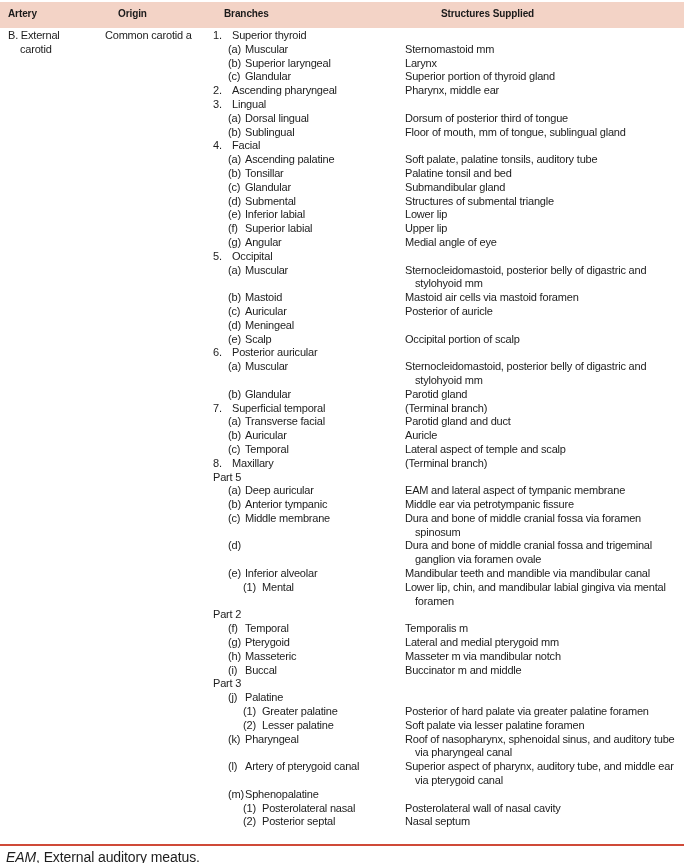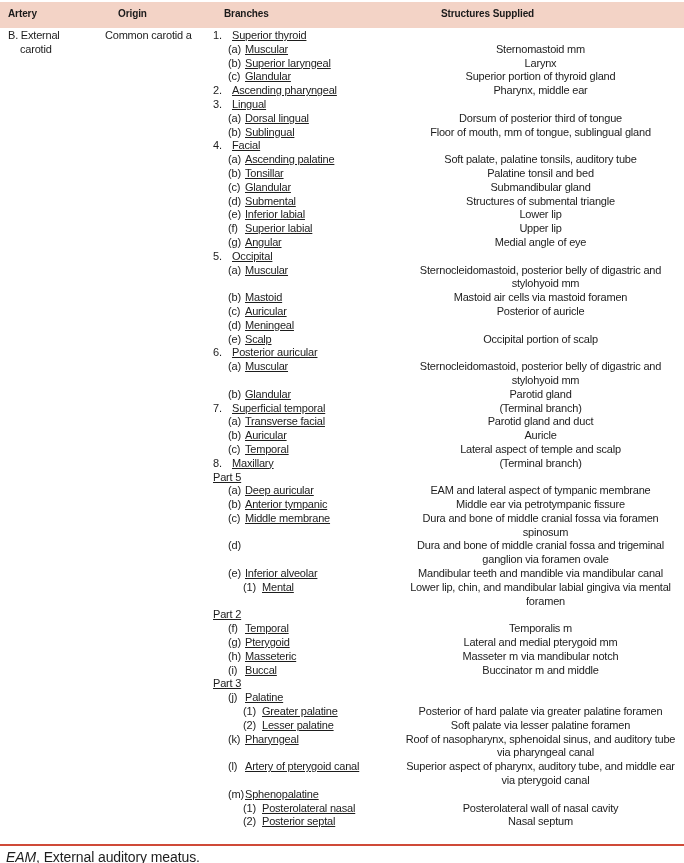--- a/index.html
+++ b/index.html
@@ -61,26 +61,25 @@
     display: flex;
     box-sizing: border-box;
   }
   .branch.l0 { padding-left: 0; }
   .branch.l1 { padding-left: 15px; }
   .branch.l2 { padding-left: 30px; }
   .prefix { flex: 0 0 auto; }
   .l0 .prefix { width: 19px; }
   .l1 .prefix { width: 17px; }
   .l2 .prefix { width: 19px; }
-  .blabel { flex: 1; text-decoration: underline; }
+  .blabel { flex: 1; }
   .structures {
     flex: 1;
     padding-left: 10px;
     text-indent: -10px;
-    text-align: center;
   }
   .bottom-rule {
     position: absolute;
     top: 844px; left: 0;
     width: 684px; height: 2px;
     background: var(--rule-red, #cf4a38);
   }
   .footnote {
     position: absolute;
     top: 849px; left: 6px;

